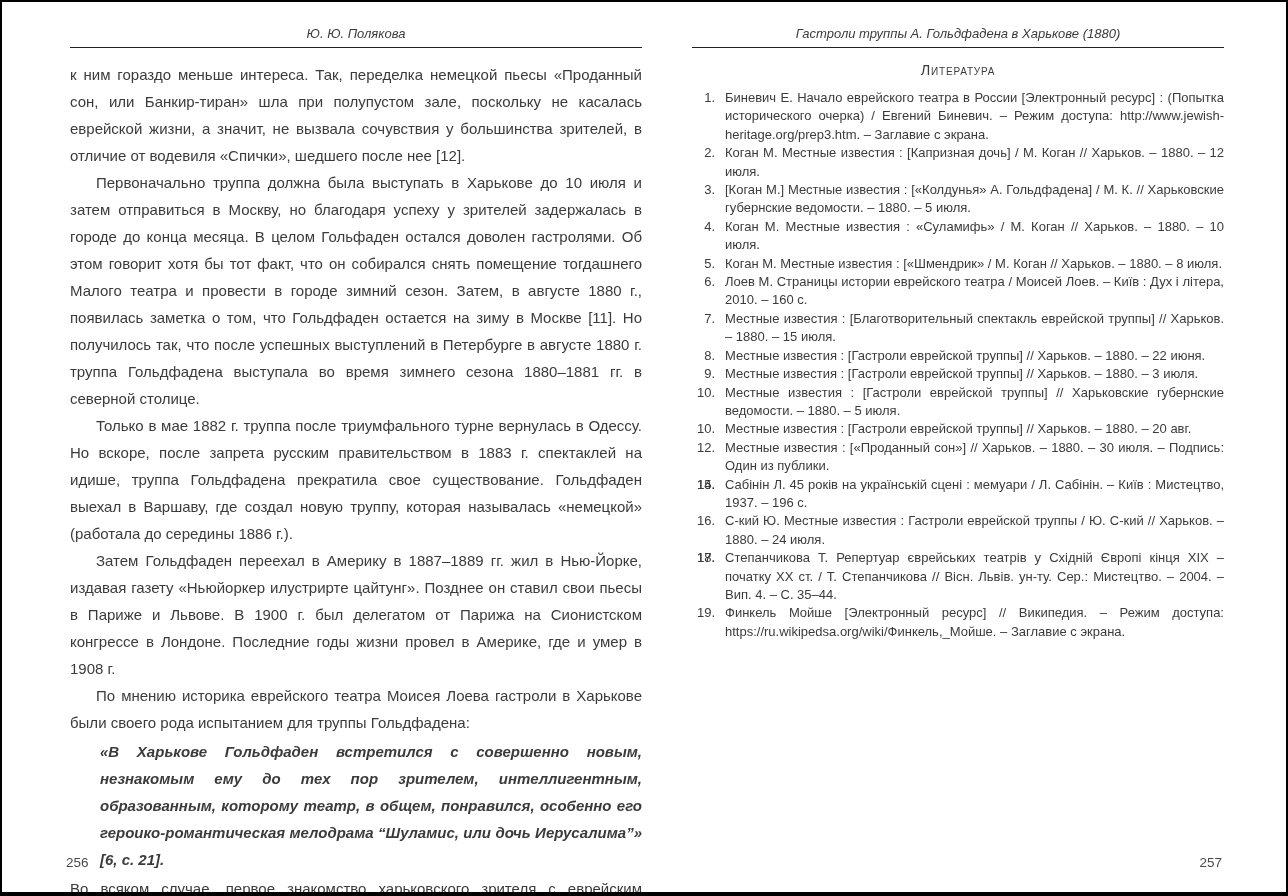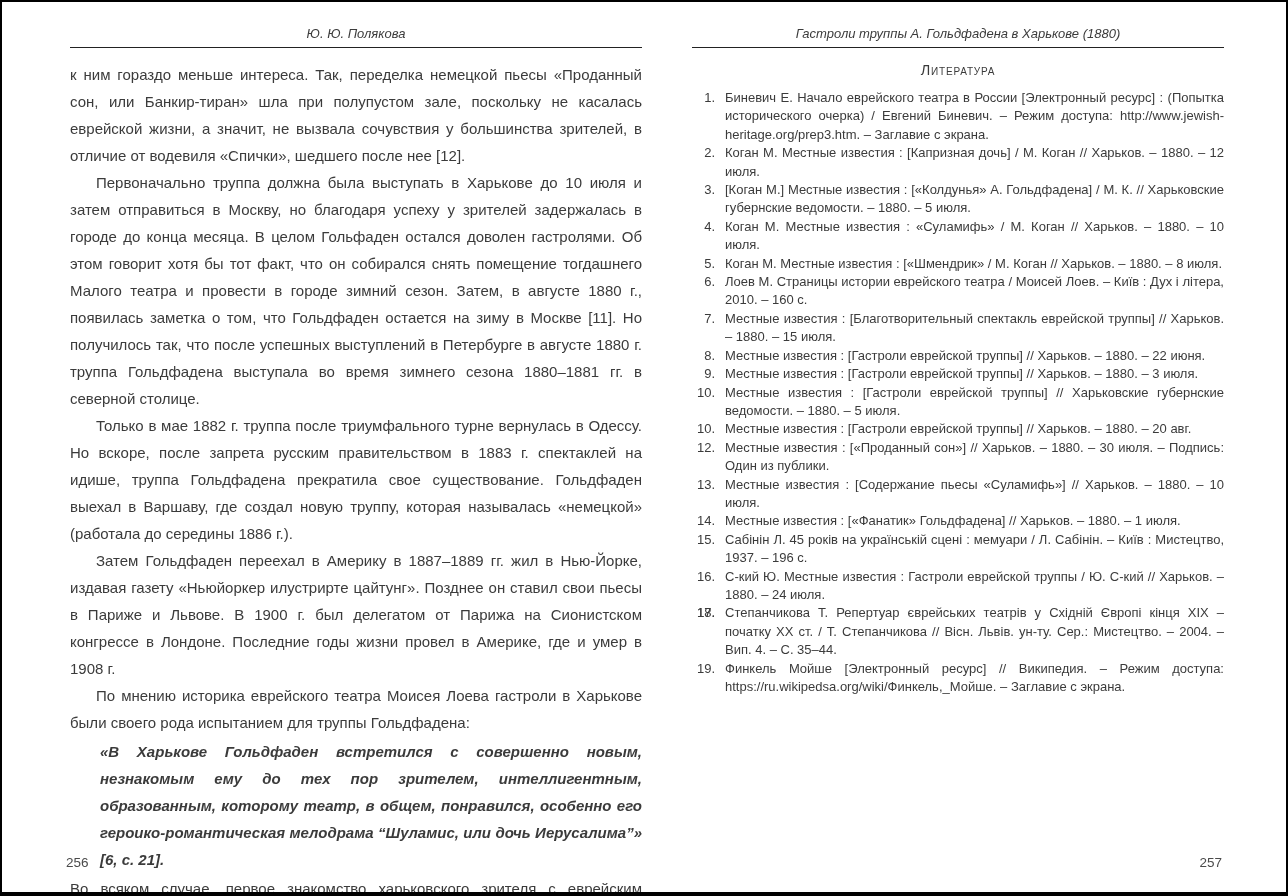--- a/index.html
+++ b/index.html
@@ -170,26 +170,21 @@
       </li>
         <li>
         <span class="ref-num">10.</span>
         <span class="ref-text">Местные известия : [Гастроли еврейской труппы] // Харьков. – 1880. – 20 авг.</span>
       </li>
         <li>
         <span class="ref-num">12.</span>
         <span class="ref-text">Местные известия : [«Проданный сон»] // Харьков. – 1880. – 30 июля. – Подпись: Один из публики.</span>
       </li>
         <li>
-        <span class="ref-num">13.</span>
-        <span class="ref-text">Местные известия : [Содержание пьесы «Суламифь»] // Харьков. – 1880. – 10 июля.</span>
-      </li>
-        <li>
         <span class="ref-num">14.</span>
-        <span class="ref-text">Местные известия : [«Фанатик» Гольдфадена] // Харьков. – 1880. – 1 июля.</span>
       </li>
         <li>
         <span class="ref-num">15.</span>
         <span class="ref-text">Сабінін Л. 45 років на українській сцені : мемуари / Л. Сабінін. – Київ : Мистецтво, 1937. – 196 с.</span>
       </li>
         <li>
         <span class="ref-num">16.</span>
         <span class="ref-text">С-кий Ю. Местные известия : Гастроли еврейской труппы / Ю. С-кий // Харьков. – 1880. – 24 июля.</span>
       </li>
         <li>

